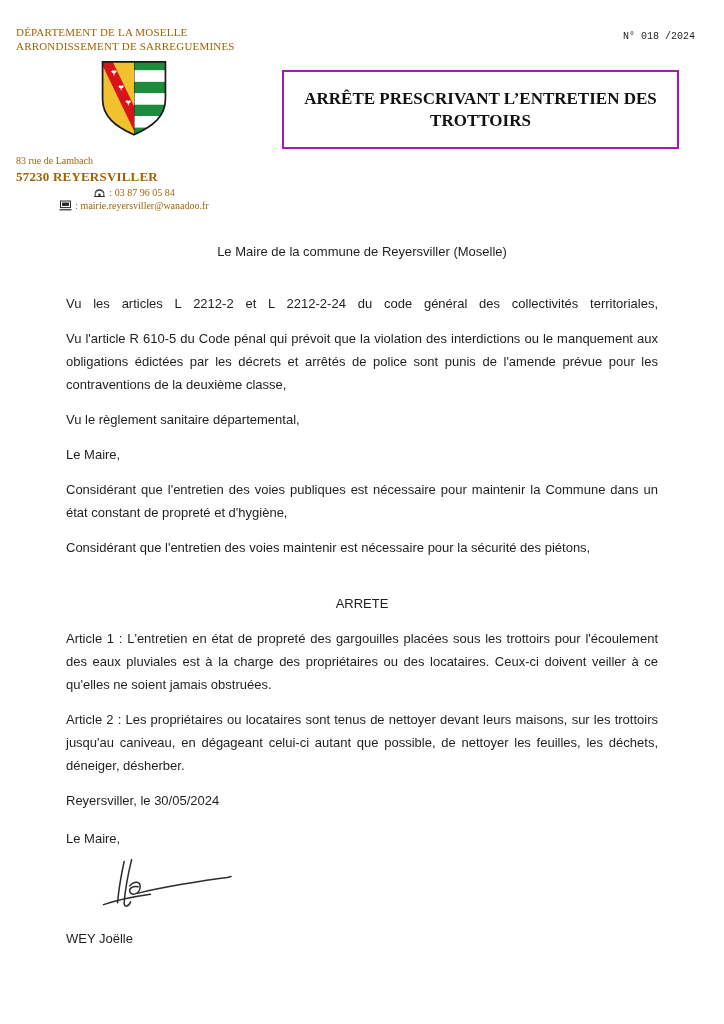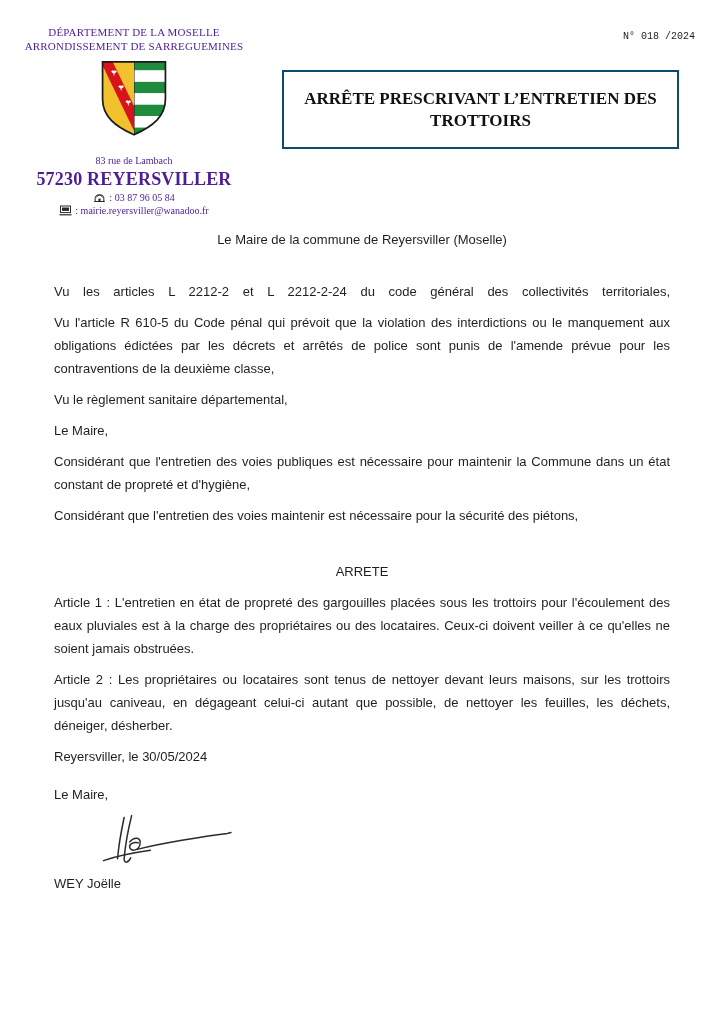--- a/index.html
+++ b/index.html
@@ -4,51 +4,51 @@
 <style>
   html,body { margin:0; padding:0; background:#e8e8e8; }
   .page {
     position:relative; width:724px; height:1024px; margin:0 auto;
     background:#ffffff; color:#1f1f1f; overflow:hidden;
     font-family:"Liberation Sans", sans-serif;
   }
   
   .letterhead {
     position:absolute; left:16px; top:26px; width:236px;
-    text-align:center; font-family:"Liberation Serif", serif; color:#4c1d95;
+    text-align:left; font-family:"Liberation Serif", serif; color:#a16207;
   }
   .lh-dept { font-size:11px; line-height:13.5px; letter-spacing:.2px; }
   .coa { display:block; margin:6px auto 4px auto; }
   .lh-address { font-size:10px; margin-top:16px; }
-  .lh-city { font-size:18px; font-weight:bold; margin-top:3px; letter-spacing:.2px; }
+  .lh-city { font-size:13px; font-weight:bold; margin-top:3px; letter-spacing:.2px; }
   .lh-line { font-size:10px; margin-top:2px; display:flex; justify-content:center; align-items:center; gap:3px; }
   .lh-icon { display:inline-block; }
   .lh-icon svg { display:block; }
   
   .doc-number {
     position:absolute; top:31px; right:29px;
     font-family:Liberation Mono, monospace; font-size:10px; color:#1d1d1d;
   }
   
   .title-box {
     position:absolute; left:282px; top:70px; width:397px; height:79px;
-    border:2px solid #0c4a6e; box-sizing:border-box;
+    border:2px solid #a21caf; box-sizing:border-box;
     display:flex; align-items:center; justify-content:center;
     padding:4px 14px; background:#fff;
   }
   .title-text {
     font-family:"Liberation Serif", serif; font-weight:bold;
     font-size:17px; line-height:22px; text-align:center; color:#111;
   }
   
   .doc-body {
     position:absolute; left:54px; top:228px; width:616px;
     font-size:13px; line-height:23px; color:#1f1f1f;
   }
-  .doc-body p { margin:0; }
+  .doc-body p { margin:12px; }
   .center { text-align:center; }
   .j  { text-align:justify; }
   .j1 { text-align:justify; text-align-last:justify; }
   .mb-salutation { margin-bottom:29px !important; }
   .mb-8  { margin-bottom:8px  !important; }
   .mb-33 { margin-bottom:33px !important; }
   .mb-23 { margin-bottom:23px !important; }
   .mb-15 { margin-bottom:15px !important; }
   .mb-3  { margin-bottom:3px  !important; }
   .signature-wrap { margin:1px 0 1px 42px; height:62px; }

